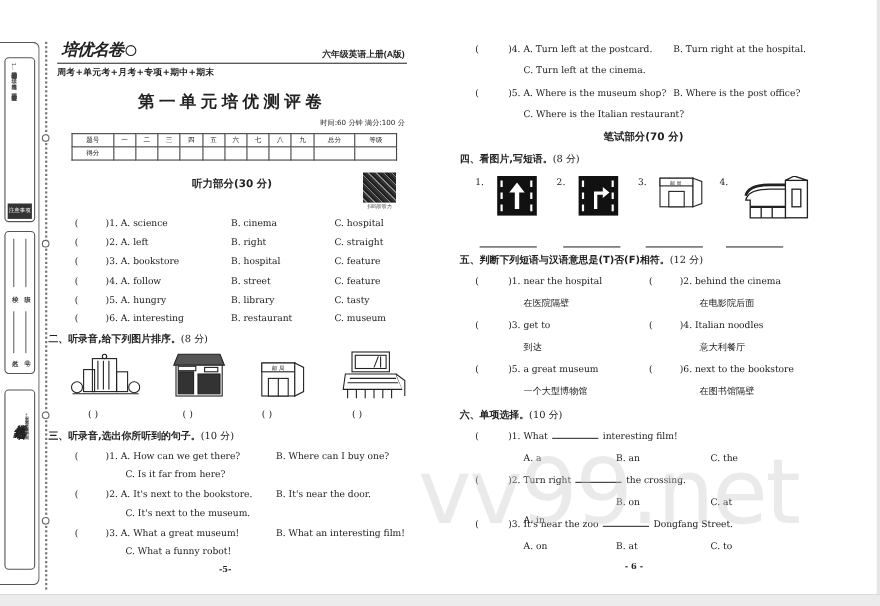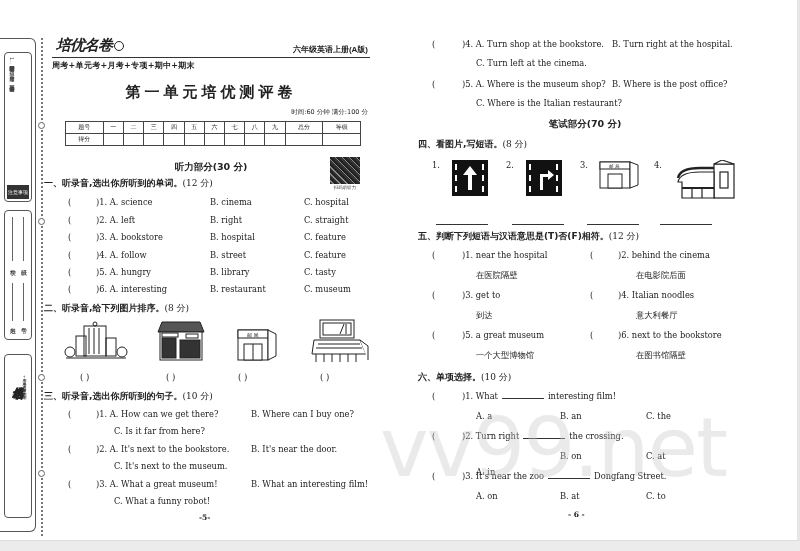--- a/index.html
+++ b/index.html
@@ -133,23 +133,20 @@
           <td></td>
       <td></td>
     </tr>
   </tbody>
     </table>
   <div class="qr"></div>
   <div class="qr-cap">扫码听听力</div>
 
   <div class="part-title" style="top:125px;">听力部分(30 分)</div>
 
-  <div class="sec-title" style="top:141px;left:-8px;">
-    <span>一、听录音,选出你所听到的单词。</span><span class="pts">(12 分)</span>
-  </div>
   <div>
     <div class="row" style="top:161px;left:16px;">(</div>
     <div class="row" style="top:161px;left:44px;"><span>)1.</span> <span>A. science</span></div>
     <div class="row" style="top:161px;left:158px;">B. cinema</div>
     <div class="row" style="top:161px;left:252px;">C. hospital</div>
 
     <div class="row" style="top:179px;left:16px;">(</div>
     <div class="row" style="top:179px;left:44px;"><span>)2.</span> <span>A. left</span></div>
     <div class="row" style="top:179px;left:158px;">B. right</div>
     <div class="row" style="top:179px;left:252px;">C. straight</div>
@@ -252,21 +249,21 @@
     <div class="row" style="top:443px;left:16px;">(</div>
     <div class="row" style="top:443px;left:44px;"><span>)3.</span> <span>A. What a great museum!</span></div>
     <div class="row" style="top:443px;left:199px;">B. What an interesting film!</div>
     <div class="row" style="top:460px;left:62px;">C. What a funny robot!</div>
   </div>
   <div class="pageno" style="top:477px;left:147px;">-5-</div>
 </div>
 
 <div class="page6">
   <div class="row" style="top:3px;left:12px;">(</div>
-  <div class="row" style="top:3px;left:42px;"><span>)4.</span> <span>A. Turn shop at the bookstore.</span></div>
+  <div class="row" style="top:3px;left:42px;"><span>)4.</span> <span>A. Turn left at the postcard.</span></div>
   <div class="row" style="top:3px;left:192px;">B. Turn right at the hospital.</div>
   <div class="row" style="top:22px;left:56px;">C. Turn left at the cinema.</div>
 
   <div class="row" style="top:43px;left:12px;">(</div>
   <div class="row" style="top:43px;left:42px;"><span>)5.</span> <span>A. Where is the museum shop?</span></div>
   <div class="row" style="top:43px;left:192px;">B. Where is the post office?</div>
   <div class="row" style="top:62px;left:56px;">C. Where is the Italian restaurant?</div>
 
   <div class="part-title" style="top:82px;left:0;width:330px;">笔试部分(70 分)</div>
 

